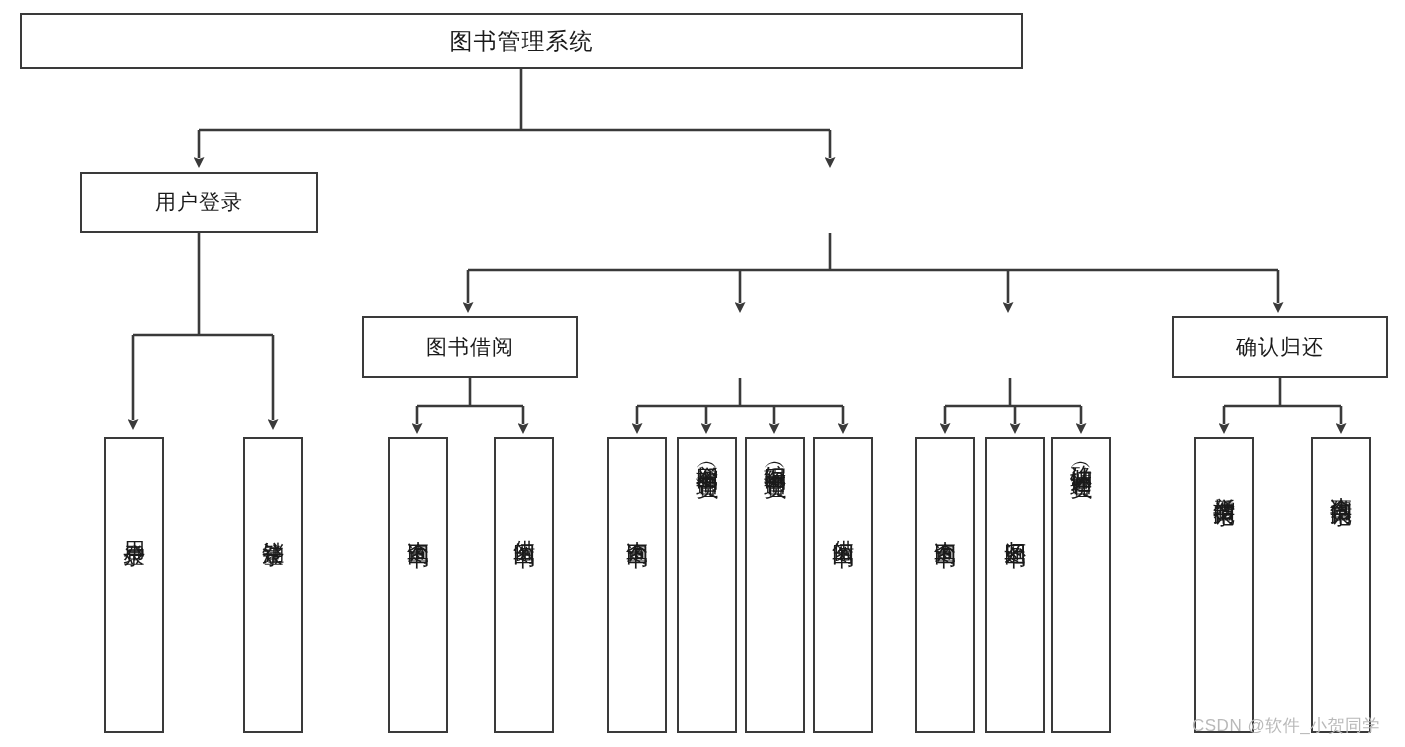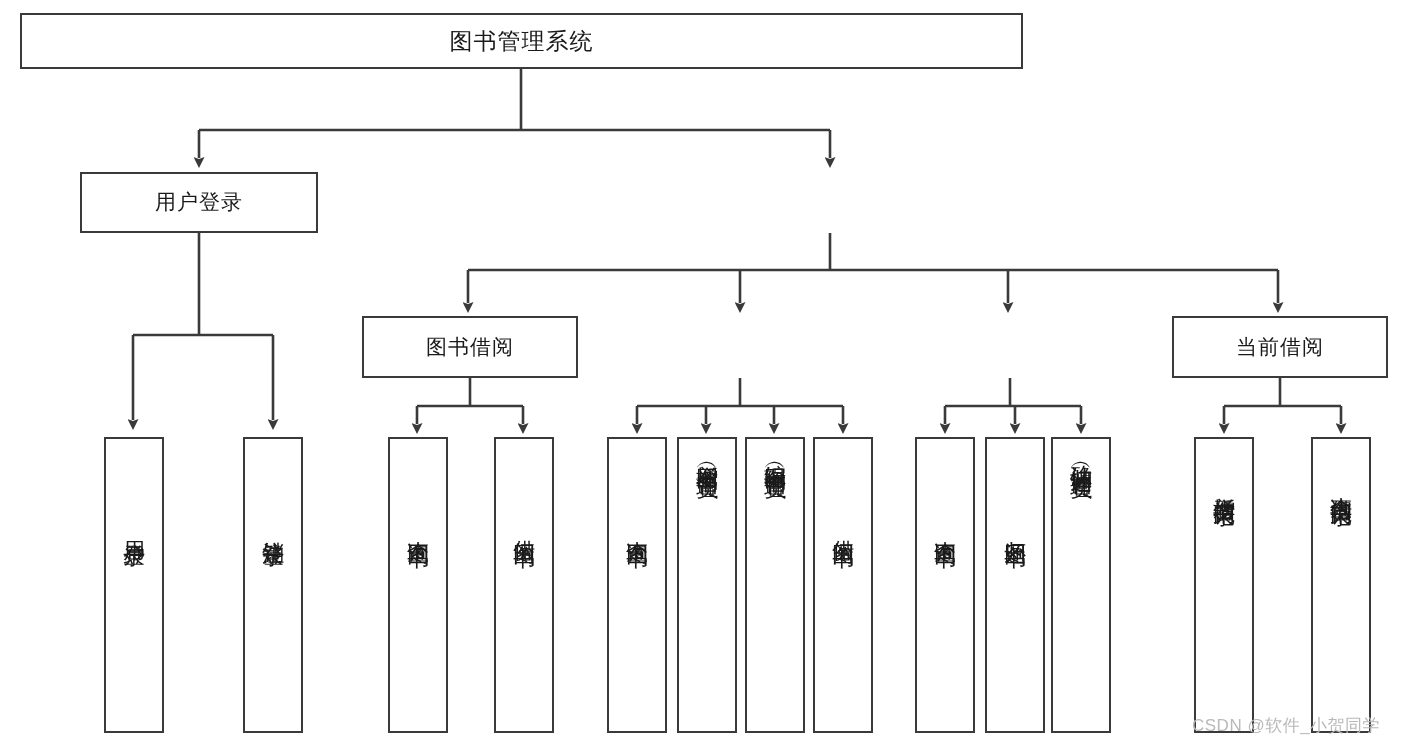--- a/index.html
+++ b/index.html
@@ -136,21 +136,21 @@
   </div>
 
 
   <div class="node h" style="left:362px; top:316px; width:216px; height:62px;">
     <span class="label">图书借阅</span>
   </div>
 
 
 
   <div class="node h" style="left:1172px; top:316px; width:216px; height:62px;">
-    <span class="label">当前借阅</span>
+    <span class="label">确认归还</span>
   </div>
 
   <div class="node v" style="left:104px; top:437px; width:60px; height:296px; padding-top:84px;">
     <span class="label">用户登录</span>
   </div>
 
   <div class="node v" style="left:243px; top:437px; width:60px; height:296px; padding-top:84px;">
     <span class="label">注销登录</span>
   </div>
 

